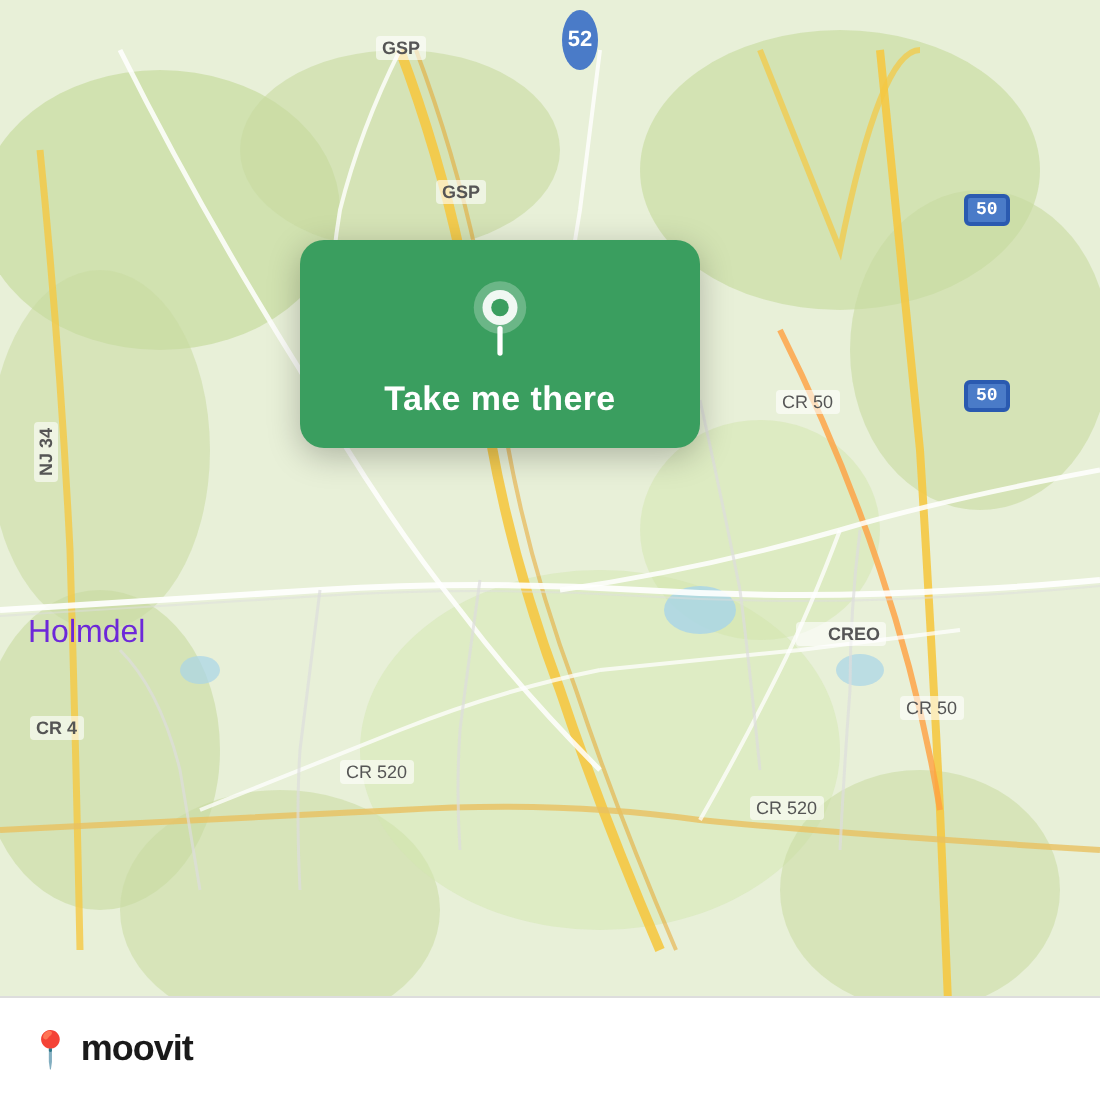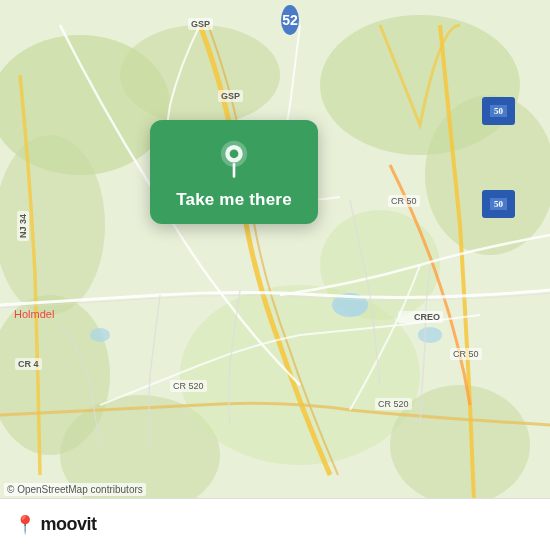--- a/index.html
+++ b/index.html
@@ -33,21 +33,21 @@
       top: 0; left: 0;
       width: 100%;
       height: 100%;
     }
 
     
     #popup-card {
       position: absolute;
       top: 120px;
       left: 150px;
-      width: 168px;
+      width: 200px;
       background: #3a9e5f;
       border-radius: 12px;
       display: flex;
       flex-direction: column;
       align-items: center;
       padding: 18px 16px 14px;
       box-shadow: 0 4px 16px rgba(0,0,0,0.25);
       z-index: 10;
     }
 
@@ -126,51 +126,51 @@
       background: rgba(255,255,255,0.6);
       padding: 1px 3px;
       border-radius: 2px;
       white-space: nowrap;
       font-family: Arial, sans-serif;
     }
 
     
     .town-label {
       position: absolute;
-      font-size: 11px;
-      color: #ef4444;
+      font-size: 16px;
+      color: #6d28d9;
       font-weight: 500;
       font-family: Arial, sans-serif;
     }
 
     
     .shield {
       position: absolute;
       background: white;
-      border: 8px solid #14532d;
+      border: 2px solid #14532d;
       border-radius: 3px;
       font-size: 9px;
       font-weight: bold;
       color: #333;
       padding: 1px 4px;
-      font-family: Liberation Serif, serif;
+      font-family: Liberation Mono, monospace;
       text-align: center;
     }
 
     .shield-blue {
       background: #4a7bc8;
       border-color: #2a5ab0;
       color: white;
       border-radius: 50%;
       width: 18px;
       height: 30px;
       display: flex;
       align-items: center;
       justify-content: center;
-      font-size: 14px;
+      font-size: 11px;
       font-weight: bold;
     }
   </style>
 </head>
 <body>
 
 <div id="map-container">
 
   <div id="map-bg"></div>
 
@@ -266,23 +266,20 @@
 
     <svg id="popup-pin" viewBox="0 0 42 48" fill="none">
       <circle cx="21" cy="18" r="15" fill="white" opacity="0.25"></circle>
       <circle cx="21" cy="18" r="10" fill="white" opacity="0.9"></circle>
       <circle cx="21" cy="18" r="5" fill="#3a9e5f"></circle>
       <path d="M 21 30 Q 21 42 21 44" stroke="white" stroke-width="3" stroke-linecap="round"></path>
     </svg>
     <span id="popup-label">Take me there</span>
   </div>
 
-  <div id="attribution">
-    <span>© OpenStreetMap contributors</span>
-  </div>
 
 </div>
 
 <div id="bottom-bar">
   <div id="moovit-logo">
     <span id="moovit-pin" style="color:#e84040;">📍</span>
     <span id="moovit-text">moovit</span>
   </div>
 </div>
 

